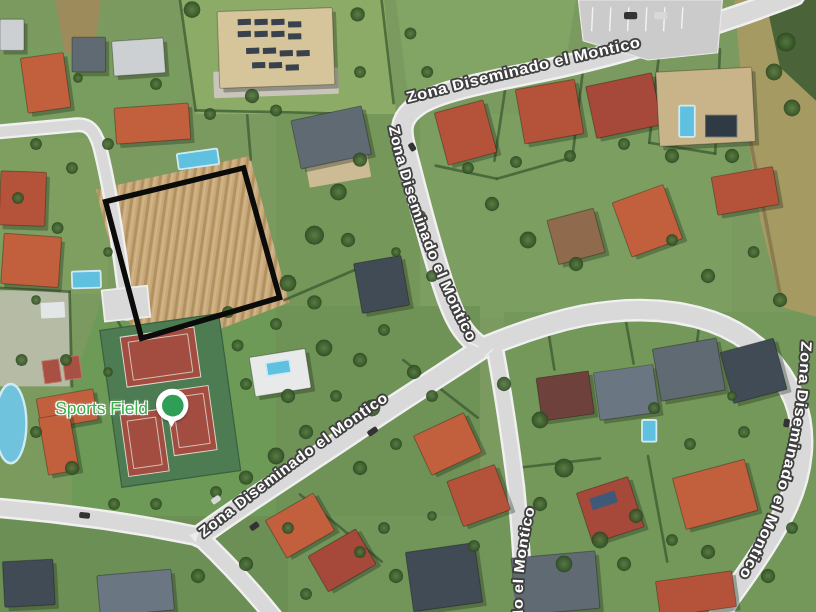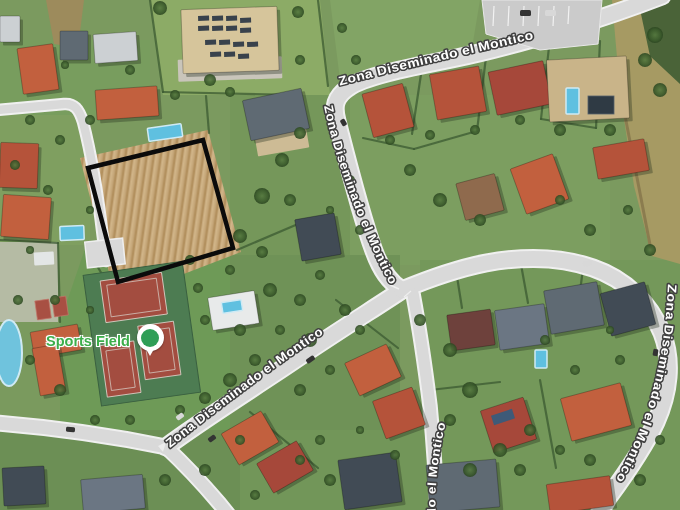--- a/index.html
+++ b/index.html
@@ -12,21 +12,21 @@
   .road-label{
     fill:var(--road-label-fill,#fff);
     stroke:var(--road-label-halo,#404040);
     stroke-width:3px;paint-order:stroke;stroke-linejoin:round;
     font-weight:bold;letter-spacing:.4px;
   }
   .plot-outline{fill:none;stroke:var(--plot-outline,#0b0b0b);stroke-width:4.5px;stroke-linejoin:miter;}
   
   .poi{position:absolute;left:46px;top:324px;display:flex;align-items:center;gap:7px;z-index:5;}
   .poi-text{
-    font-size:14.5px;font-weight:700;color:var(--poi-text-green,#3cae4a);white-space:nowrap;
+    font-size:14.5px;font-weight:400;color:var(--poi-text-green,#3cae4a);white-space:nowrap;
     text-shadow:-1px -1px 0 #fff,1px -1px 0 #fff,-1px 1px 0 #fff,1px 1px 0 #fff,0 0 3px #fff;
     cursor:pointer;
   }
   .poi-pin{position:relative;width:27px;height:33px;cursor:pointer;}
   .pin-outer{position:absolute;left:0;top:0;width:27px;height:27px;background:#fff;border-radius:50%;
     box-shadow:0 1px 2px rgba(0,0,0,.35);}
   .pin-tip{position:absolute;left:9px;top:25px;width:0;height:0;
     border-left:4.5px solid transparent;border-right:4.5px solid transparent;border-top:7px solid #fff;}
   .pin-inner{position:absolute;left:4.5px;top:4.5px;width:18px;height:18px;border-radius:50%;
     background:var(--pin-green,#2f9e57);}

